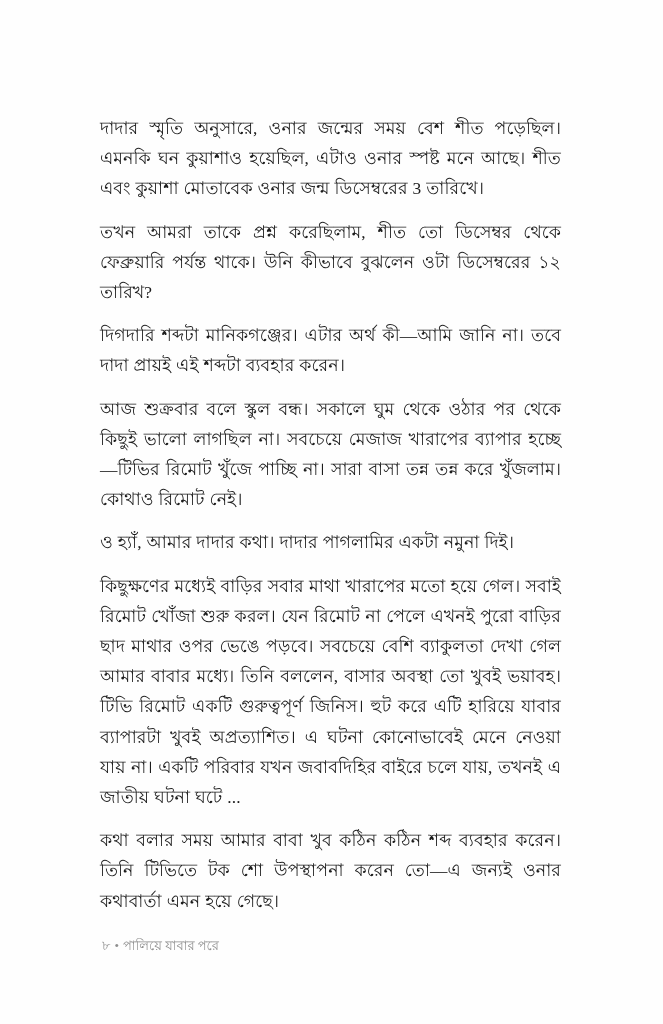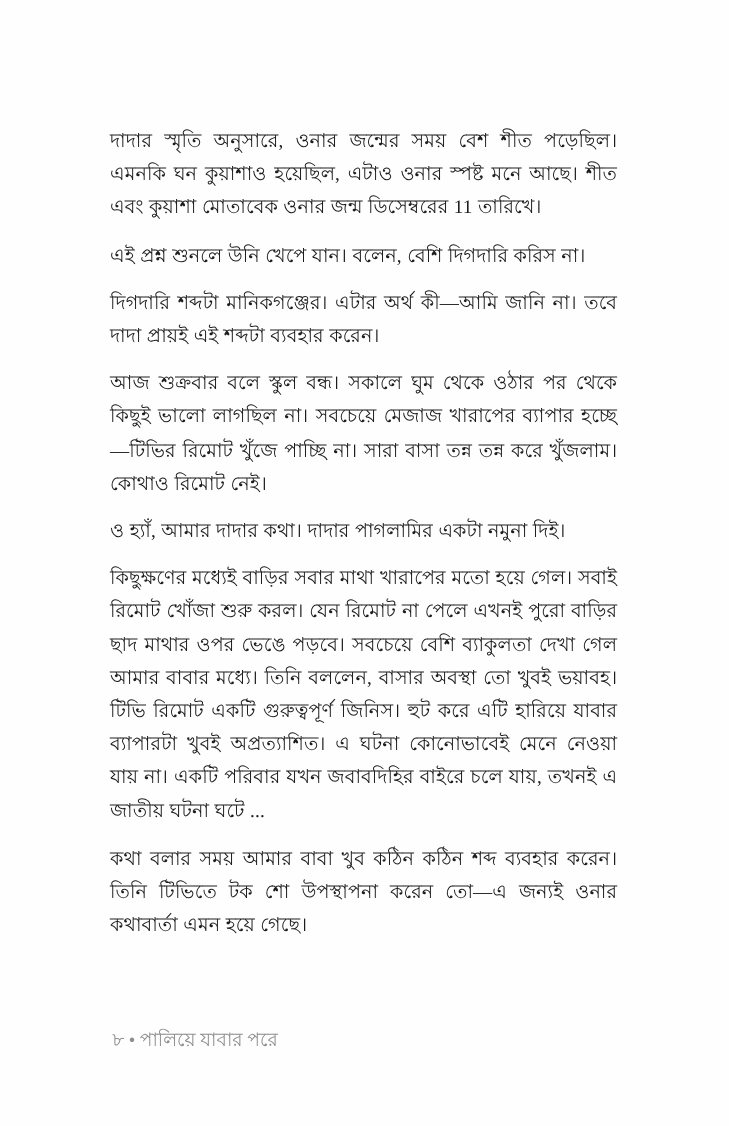--- a/index.html
+++ b/index.html
@@ -46,21 +46,21 @@
 
   
   .para:last-child {
     margin-bottom: 16px;
   }
 
   .footer {
     position: absolute;
     left: 102px;
     top: 936px;
-    font-size: 17px;
+    font-size: 13px;
     line-height: 20px;
     color: #8e8e8e;
     font-family: "Liberation Serif", "DejaVu Serif", serif;
     white-space: nowrap;
   }
 
   .footer .sep {
     display: inline-block;
     margin: 0 4px;
     color: #8e8e8e;
@@ -73,22 +73,22 @@
   .footer .booktitle {
     color: #8e8e8e;
   }
 </style>
 </head>
 <body>
 
 <div class="page">
 
   <div class="text-block">
-    <p class="para">দাদার স্মৃতি অনুসারে, ওনার জন্মের সময় বেশ শীত পড়েছিল। এমনকি ঘন কুয়াশাও হয়েছিল, এটাও ওনার স্পষ্ট মনে আছে। শীত এবং কুয়াশা মোতাবেক ওনার জন্ম ডিসেম্বরের 11 তারিখে।</p>
-    <p class="para">এই প্রশ্ন শুনলে উনি খেপে যান। বলেন, বেশি দিগদারি করিস না।</p>
+    <p class="para">দাদার স্মৃতি অনুসারে, ওনার জন্মের সময় বেশ শীত পড়েছিল। এমনকি ঘন কুয়াশাও হয়েছিল, এটাও ওনার স্পষ্ট মনে আছে। শীত এবং কুয়াশা মোতাবেক ওনার জন্ম ডিসেম্বরের 3 তারিখে।</p>
+    <p class="para">তখন আমরা তাকে প্রশ্ন করেছিলাম, শীত তো ডিসেম্বর থেকে ফেব্রুয়ারি পর্যন্ত থাকে। উনি কীভাবে বুঝলেন ওটা ডিসেম্বরের ১২ তারিখ?</p>
     <p class="para">দিগদারি শব্দটা মানিকগঞ্জের। এটার অর্থ কী—আমি জানি না। তবে দাদা প্রায়ই এই শব্দটা ব্যবহার করেন।</p>
     <p class="para">আজ শুক্রবার বলে স্কুল বন্ধ। সকালে ঘুম থেকে ওঠার পর থেকে কিছুই ভালো লাগছিল না। সবচেয়ে মেজাজ খারাপের ব্যাপার হচ্ছে—টিভির রিমোট খুঁজে পাচ্ছি না। সারা বাসা তন্ন তন্ন করে খুঁজলাম। কোথাও রিমোট নেই।</p>
     <p class="para">ও হ্যাঁ, আমার দাদার কথা। দাদার পাগলামির একটা নমুনা দিই।</p>
     <p class="para">কিছুক্ষণের মধ্যেই বাড়ির সবার মাথা খারাপের মতো হয়ে গেল। সবাই রিমোট খোঁজা শুরু করল। যেন রিমোট না পেলে এখনই পুরো বাড়ির ছাদ মাথার ওপর ভেঙে পড়বে। সবচেয়ে বেশি ব্যাকুলতা দেখা গেল আমার বাবার মধ্যে। তিনি বললেন, বাসার অবস্থা তো খুবই ভয়াবহ। টিভি রিমোট একটি গুরুত্বপূর্ণ জিনিস। হুট করে এটি হারিয়ে যাবার ব্যাপারটা খুবই অপ্রত্যাশিত। এ ঘটনা কোনোভাবেই মেনে নেওয়া যায় না। একটি পরিবার যখন জবাবদিহির বাইরে চলে যায়, তখনই এ জাতীয় ঘটনা ঘটে ...</p>
     <p class="para">কথা বলার সময় আমার বাবা খুব কঠিন কঠিন শব্দ ব্যবহার করেন। তিনি টিভিতে টক শো উপস্থাপনা করেন তো—এ জন্যই ওনার কথাবার্তা এমন হয়ে গেছে।</p>
   </div>
 
   <div class="footer">
     <span class="pagenum">৮</span><span class="sep">•</span><span class="booktitle">পালিয়ে যাবার পরে</span>
   </div>

